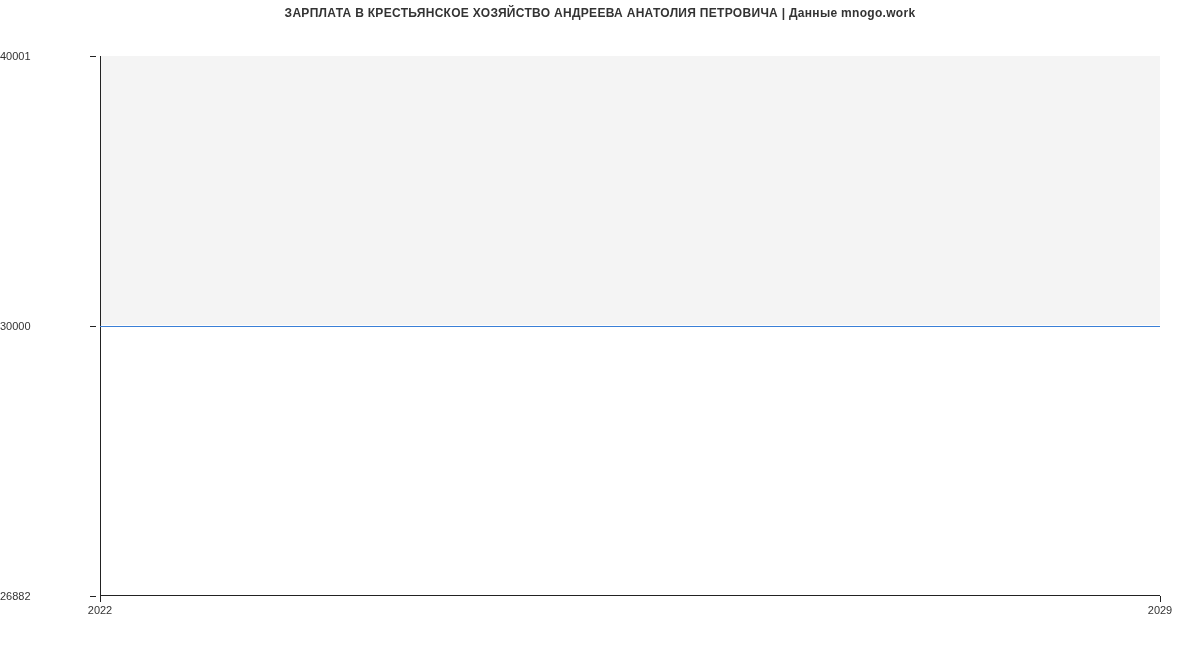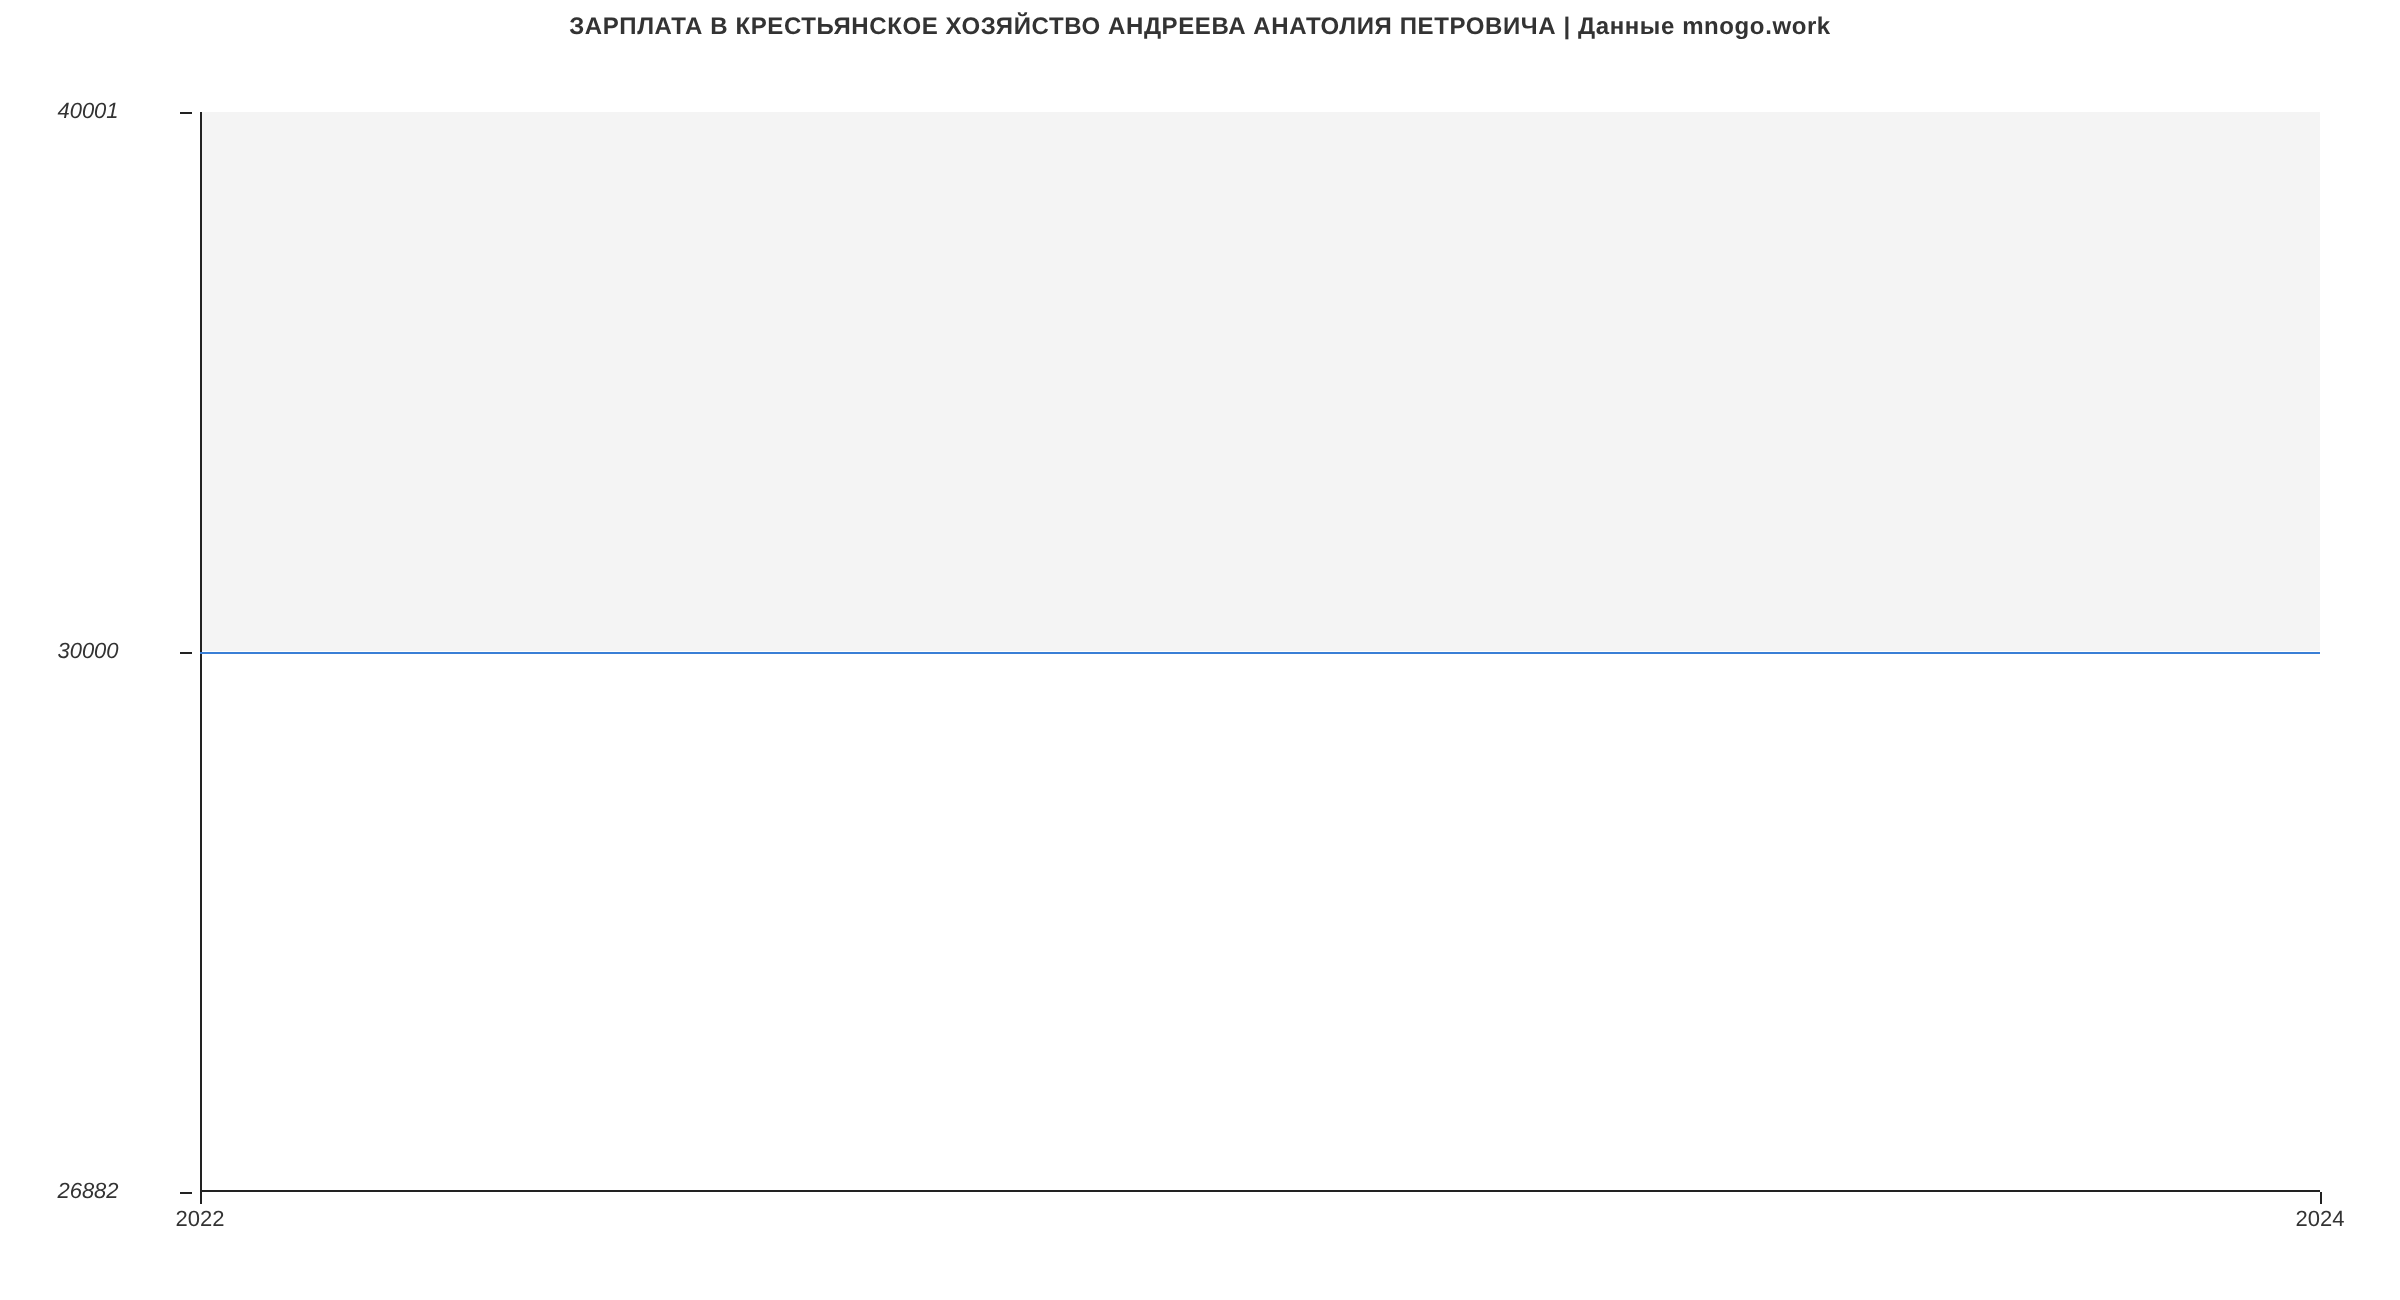--- a/index.html
+++ b/index.html
@@ -38,26 +38,25 @@
   }
   .y-tick {
     position: absolute;
     left: 90px;  
     width: 6px;
     height: 1px;
     background: #222;
   }
   .y-tick-label {
     position: absolute;
-    text-align: center;
+    text-align: left;
     width: 88px;
     font-size: 11px;
     color: #333;
     transform: translateY(-50%);
-    font-style: italic;
   }
   .x-tick {
     position: absolute;
     top: 596px; 
     width: 1px;
     height: 6px;
     background: #222;
   }
   .x-tick-label {
     position: absolute;
@@ -89,17 +88,17 @@
   <div class="y-tick" style="top:326px"></div>
   <div class="y-tick-label" style="left:0; top:326px">30000</div>
 
   <div class="y-tick" style="top:56px"></div>
   <div class="y-tick-label" style="left:0; top:56px">40001</div>
 
   <div class="x-tick" style="left:100px"></div>
   <div class="x-tick-label" style="left:100px">2022</div>
 
   <div class="x-tick" style="left:1160px"></div>
-  <div class="x-tick-label" style="left:1160px">2024</div>
+  <div class="x-tick-label" style="left:1160px">2029</div>
 
   <div class="data-line" style="top:326px"></div>
 
 </div>
 
 </body></html>

